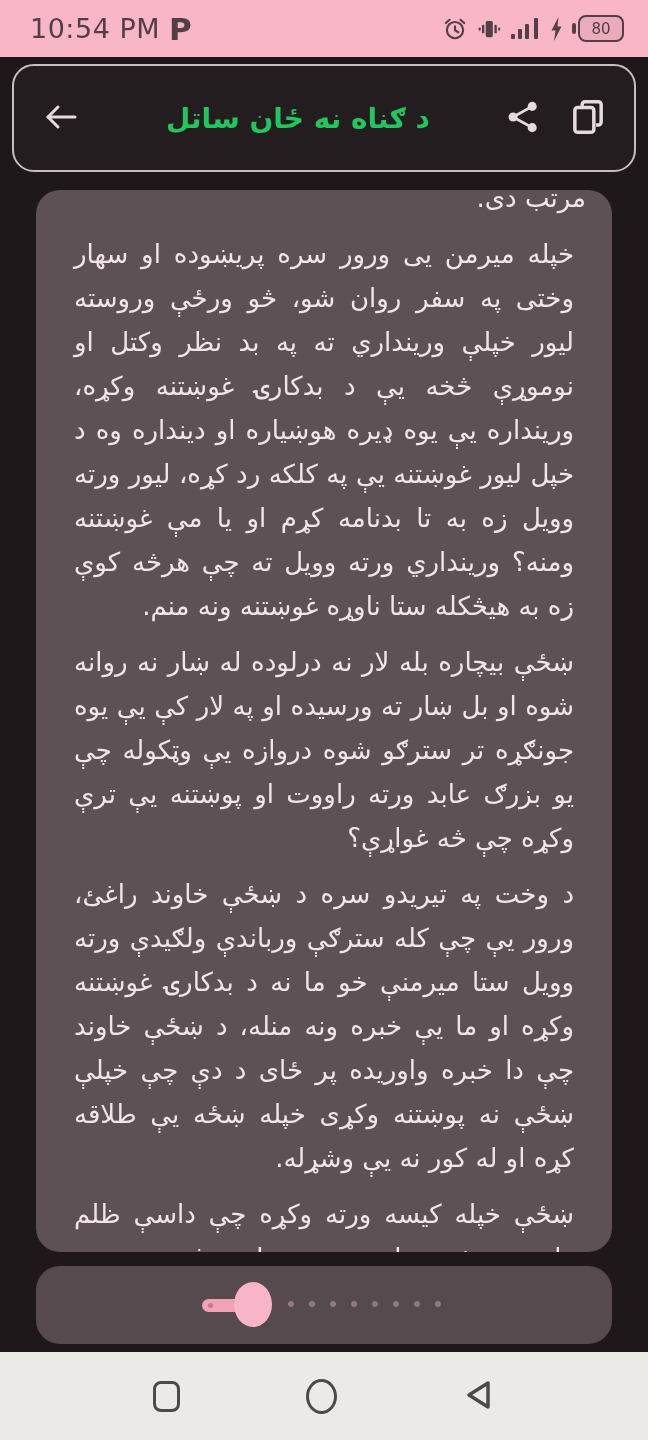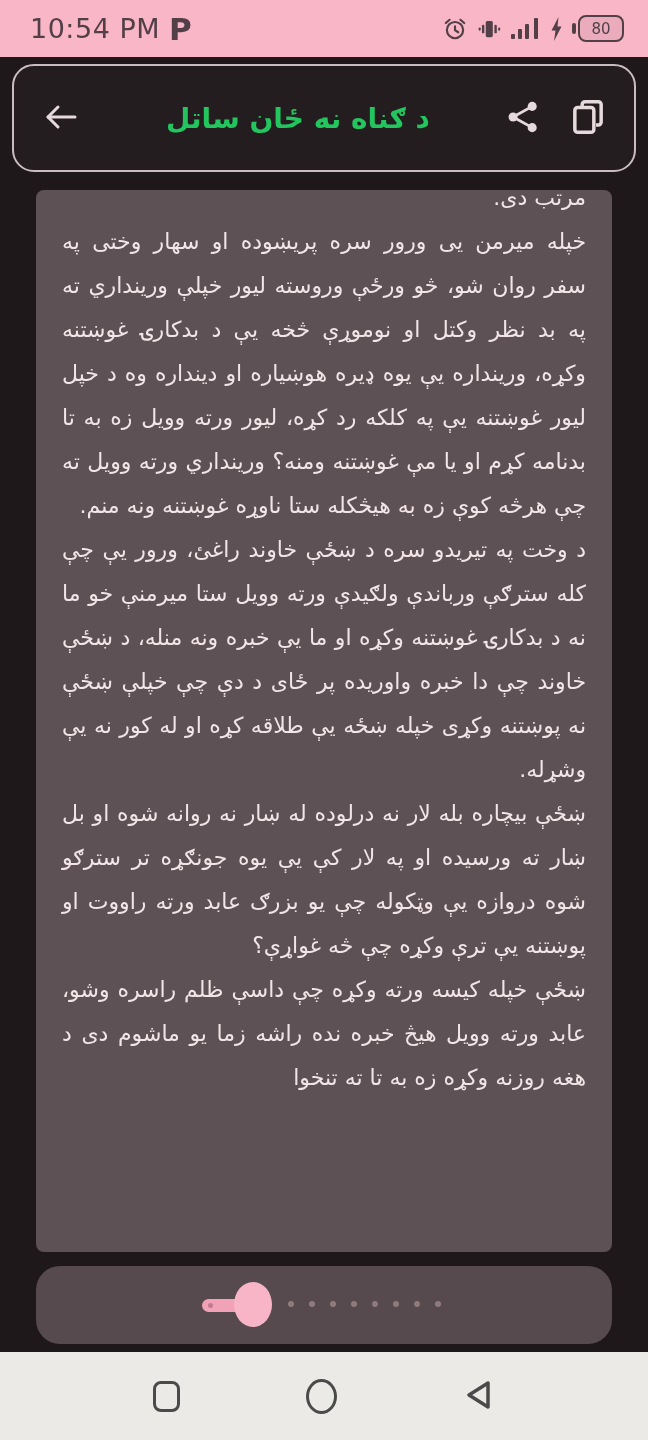--- a/index.html
+++ b/index.html
@@ -28,25 +28,25 @@
             background:#241D20; border:2px solid #C9BDC1; border-radius:22px;
             display:flex; align-items:center; padding:0 28px; color:#22c55e; }
   .icon-btn { background:none; border:none; padding:0; cursor:pointer; color:#E6DADD;
               display:flex; align-items:center; justify-content:center; }
   .page-title { flex:1; text-align:center; direction:rtl; font-size:28px; font-weight:bold;
                 letter-spacing:0.5px; padding-left:10px; }
   .hdr-actions { display:flex; align-items:center; gap:30px; }
 
   
   .reader { position:absolute; top:190px; left:36px; width:576px; height:1062px;
-            background:#5D5155; border-radius:8px; overflow:hidden;
+            background:#5D5155; border-radius:24px; overflow:hidden;
             padding:0 26px; direction:rtl; color:#F2E4E7;
-            font-size:22px; line-height:44px; text-align:justify; }
+            font-size:26px; line-height:44px; text-align:justify; }
   .reader .clip-line { margin-top:-14px; }
-  .reader p { margin:0; }
+  .reader p { margin:12px; }
 
   
   .pager { position:absolute; top:1266px; left:36px; width:576px; height:78px;
            background:#564A4E; border-radius:24px; }
   .track { position:absolute; left:166px; top:33px; width:58px; height:13px;
            background:#F2A2B7; border-radius:7px;
            display:flex; align-items:center; justify-content:space-between; padding:0 6px; }
   .track .tdot { width:5px; height:5px; border-radius:50%; background:#C17A90; }
   .thumb { position:absolute; left:198px; top:16px; width:38px; height:45px;
            background:#F8B5C8; border-radius:50%; }
@@ -140,22 +140,22 @@
           </svg>
         </span>
       </button>
     </div>
   </div>
 
   <div class="reader">
     <div class="clip-line">مرتب دی.</div>
     <div>
         <p>خپله میرمن یی ورور سره پریښوده او سهار وختی په سفر روان شو، څو ورځې وروسته لیور خپلې ورینداري ته په بد نظر وکتل او نوموړې څخه یې د بدکارۍ غوښتنه وکړه، ورینداره یې یوه ډیره هوښیاره او دینداره وه د خپل لیور غوښتنه یې په کلکه رد کړه، لیور ورته وویل زه به تا بدنامه کړم او یا مې غوښتنه ومنه؟ ورینداري ورته وویل ته چې هرڅه کوې زه به هیڅکله ستا ناوړه غوښتنه ونه منم.</p>
+        <p>ښځې بیچاره بله لار نه درلوده له ښار نه روانه شوه او بل ښار ته ورسیده او په لار کې یې یوه جونګړه تر سترګو شوه دروازه یې وټکوله چې یو بزرګ عابد ورته راووت او پوښتنه یې ترې وکړه چې څه غواړې؟</p>
         <p>د وخت په تیریدو سره د ښځې خاوند راغئ، ورور یې چې کله سترګې ورباندې ولګیدې ورته وویل ستا میرمنې خو ما نه د بدکارۍ غوښتنه وکړه او ما یې خبره ونه منله، د ښځې خاوند چې دا خبره واوریده پر ځای د دې چې خپلې ښځې نه پوښتنه وکړی خپله ښځه یې طلاقه کړه او له کور نه یې وشړله.</p>
-        <p>ښځې بیچاره بله لار نه درلوده له ښار نه روانه شوه او بل ښار ته ورسیده او په لار کې یې یوه جونګړه تر سترګو شوه دروازه یې وټکوله چې یو بزرګ عابد ورته راووت او پوښتنه یې ترې وکړه چې څه غواړې؟</p>
         <p>ښځې خپله کیسه ورته وکړه چې داسې ظلم راسره وشو، عابد ورته وویل هیڅ خبره نده راشه زما یو ماشوم دی د هغه روزنه وکړه زه به تا ته تنخوا</p>
       </div>
   </div>
 
   <div class="pager">
     <div class="track">
         <span class="tdot"></span>
         <span class="tdot"></span>
       </div>
     <div class="thumb"></div>

